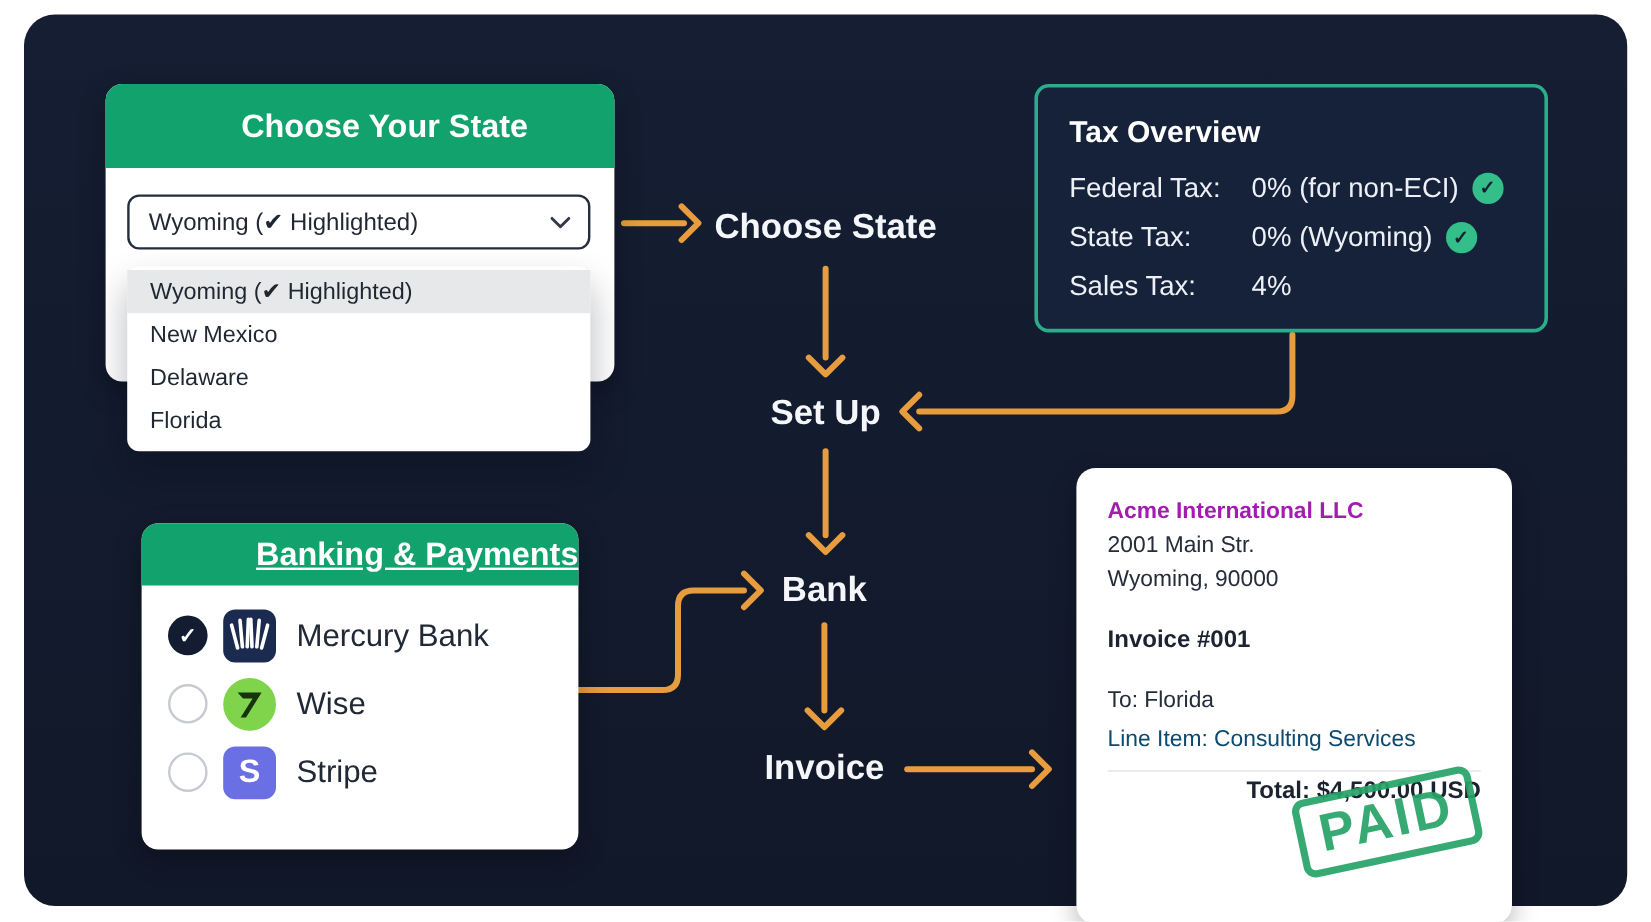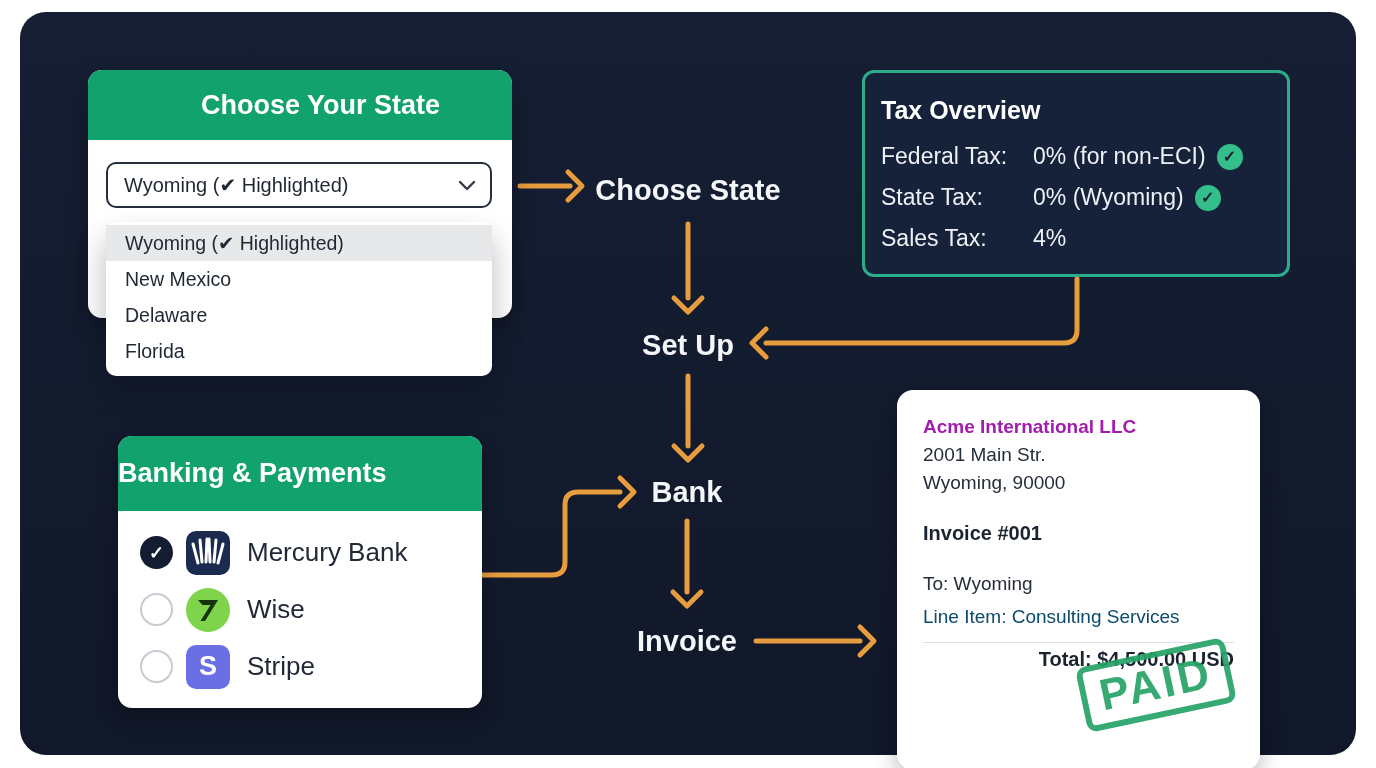--- a/index.html
+++ b/index.html
@@ -18,42 +18,42 @@
               border-radius:10px;display:flex;align-items:center;padding:0 14px 0 16px;
               box-sizing:border-box;font-size:20px;color:#1F2733;cursor:pointer;z-index:4;}
   .select-box .chev{margin-left:auto;display:flex;align-items:center;}
   .dropdown{left:106px;top:222px;width:386px;background:#fff;border-radius:10px;z-index:5;
             box-shadow:0 16px 30px rgba(8,12,26,.28);padding:3px 0 7px;}
   .opt{height:36px;display:flex;align-items:center;padding:0 19px;font-size:19.5px;color:#1F2733;cursor:pointer;}
   .opt.selected{background:#E7E8EA;}
 
   
   .tax-card{left:862px;top:70px;width:428px;height:207px;background:#16213A;border:3px solid #2BAC8A;
-            border-radius:12px;box-sizing:border-box;padding:22px 24px 0 16px;}
+            border-radius:12px;box-sizing:border-box;padding:22px 24px 0 26px;}
   .tax-title{font-size:25px;font-weight:bold;color:#FFFFFF;line-height:30px;}
   .tax-row{display:flex;align-items:center;font-size:23px;color:#EDF1F6;height:41px;}
   .tax-row.first{margin-top:11px;}
   .tax-label{width:152px;flex:none;}
   .check-badge{width:26px;height:26px;border-radius:50%;background:#33BE8A;color:#13202F;
                display:flex;align-items:center;justify-content:center;font-size:16px;font-weight:bold;
                margin-left:11px;flex:none;}
 
   
   .flow-label{position:absolute;transform:translate(-50%,-50%);color:#F4F6F9;font-weight:bold;
               font-size:29px;white-space:nowrap;}
 
   
   svg.arrows{position:absolute;left:0;top:0;width:1376px;height:768px;pointer-events:none;}
   .arrow{stroke:#E79C3E;stroke-width:5;fill:none;stroke-linecap:round;stroke-linejoin:round;}
 
   
   .bank-card{left:118px;top:436px;width:364px;height:272px;background:#fff;border-radius:14px;
              box-shadow:0 8px 22px rgba(0,0,0,.28);}
-  .bank-header{height:75px;background:#12A26D;border-radius:14px 14px 0 0;display:flex;
-               align-items:center;justify-content:flex-start;color:#fff;font-weight:bold;font-size:27px;}
+  .bank-header{height:52px;background:#12A26D;border-radius:14px 14px 0 0;display:flex;
+               align-items:center;justify-content:flex-end;color:#fff;font-weight:bold;font-size:27px;text-decoration:underline;}
   .bank-rows{padding-top:13px;}
   .bank-row{height:57px;display:flex;align-items:center;padding-left:22px;cursor:pointer;}
   .radio{width:33px;height:33px;border-radius:50%;box-sizing:border-box;flex:none;}
   .radio.unchecked{background:#fff;border:2.5px solid #C7CAD1;}
   .radio.checked{background:#131C30;color:#fff;display:flex;align-items:center;justify-content:center;
                  font-size:18px;font-weight:bold;}
   .brand{width:44px;height:44px;border-radius:10px;margin-left:13px;display:flex;align-items:center;
          justify-content:center;flex:none;}
   .brand.mercury{background:#1B2B50;}
   .brand.wise{background:#7FD44C;border-radius:50%;}
@@ -193,19 +193,19 @@
         <span class="bank-label">Stripe</span>
       </div>
     </div>
   </div>
 
   <div class="abs invoice-card">
     <div class="inv-company">Acme International LLC</div>
     <div class="inv-line">2001 Main Str.</div>
     <div class="inv-line">Wyoming, 90000</div>
     <div class="inv-number">Invoice #001</div>
-    <div class="inv-to">To: Wyoming</div>
+    <div class="inv-to">To: Florida</div>
     <div class="inv-item">Line Item: Consulting Services</div>
     <div class="inv-divider"></div>
     <div class="inv-total">Total: $4,500.00 USD</div>
     <div class="paid-stamp">PAID</div>
   </div>
 </div>
 
 </body></html>

